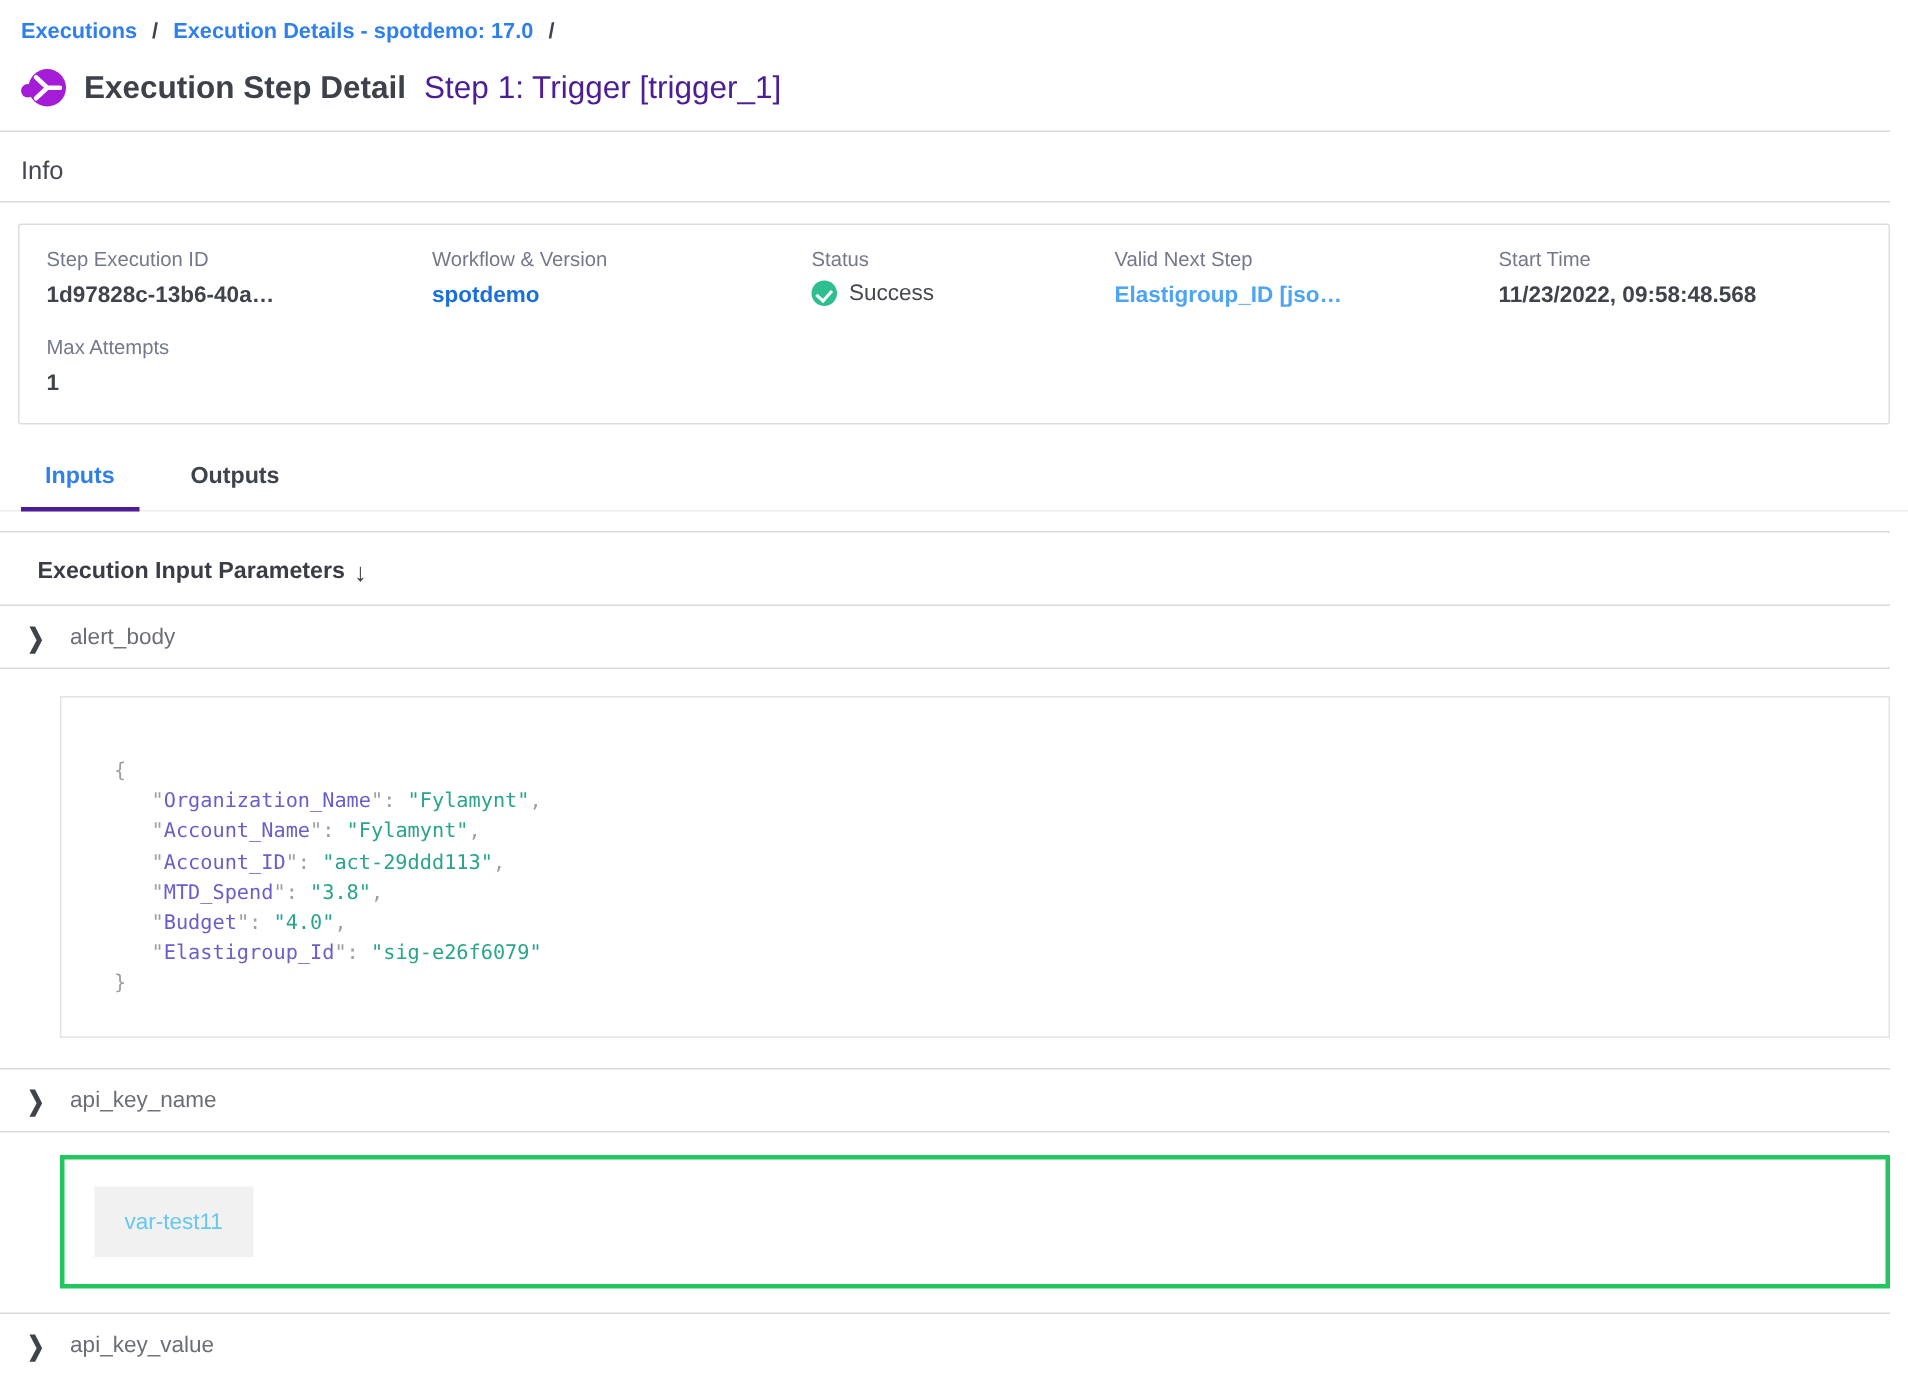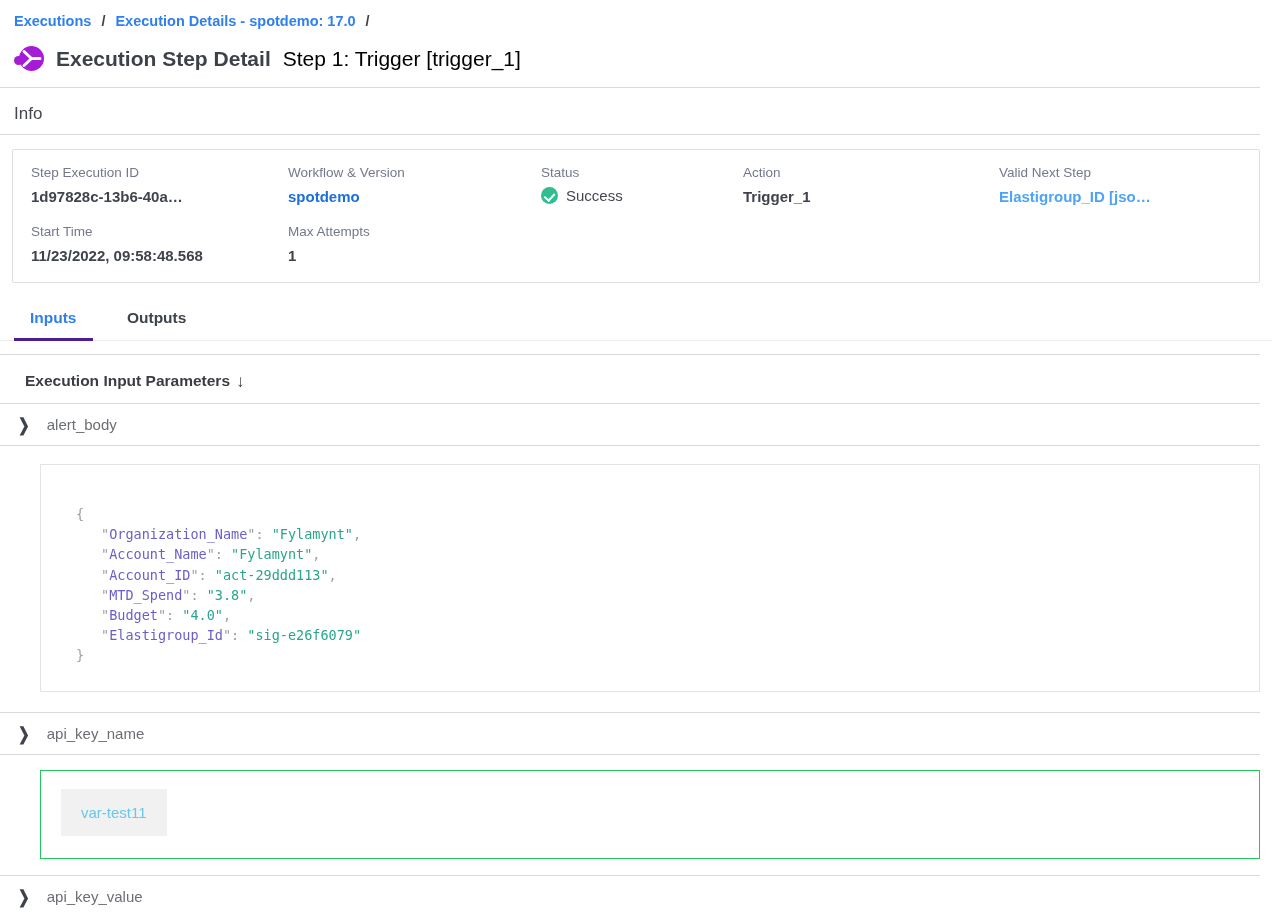--- a/index.html
+++ b/index.html
@@ -10,21 +10,21 @@
 
   
   .breadcrumb { padding:13px 14px 0 14px; font-size:14.5px; }
   .breadcrumb a { color:#2f80ed; text-decoration:none; font-weight:600; cursor:pointer; }
   .breadcrumb .sep { color:#3f434c; margin:0 6px; font-weight:600; }
 
   
   .title-row { display:flex; align-items:center; gap:12px; padding:16px 14px 14px 14px;text-align:center; }
   .brand-icon { width:30px; height:28px; position:relative; flex:0 0 auto; }
   .title { font-size:21px; font-weight:700; color:#3d4149; }
-  .subtitle { font-size:21px; font-weight:400; color:#000000; }
+  .subtitle { font-size:21px; font-weight:400; color:#4c1d95; }
 
   
   .info-heading { font-size:17px; color:#44474f; padding:16px 14px 10px 14px; }
   .info-card { margin:14px 12px 0 12px; border:1px solid #dcdde0; border-radius:2px;
                padding:15px 18px 18px 18px; }
   .info-grid { display:grid; grid-template-columns:257px 253px 202px 256px 1fr; row-gap:19px; }
   .field .lbl { font-size:13.5px; color:#74788d; }
   .field .val { font-size:15px; font-weight:700; color:#3f434c; margin-top:8px; }
   .field .val.link { color:#1a6fd8; cursor:pointer; }
   .field .val.link-light { color:#4da3f5; cursor:pointer; }
@@ -56,21 +56,21 @@
   .code-box { margin:18px 12px 20px 40px; border:1px solid #e3e3e3; height:228px;
               padding:39px 20px 0 35px; overflow:hidden; }
   .code-line { font-family:"DejaVu Sans Mono", monospace; font-size:13.5px; line-height:20.2px;
                white-space:pre; }
   .code-line.indent { padding-left:25px; }
   .code-line .p { color:#9aa0a6; }
   .code-line .k { color:#6a5fc9; }
   .code-line .v { color:#2aa58c; }
 
   
-  .chip-box { margin:15px 12px 16px 40px; border:1px solid #22c55e; height:89px;
+  .chip-box { margin:15px 12px 16px 40px; border:3px solid #22c55e; height:89px;
               padding:18px 0 0 20px; }
   .chip { display:inline-block; background:#f1f1f2; padding:15px 20px; font-size:15px;
           color:#67c8ea; min-width:103px; text-align:center; }
 </style>
 </head>
 <body>
 
 <div class="breadcrumb">
   <a>Executions</a>
   <span class="sep">/</span>
@@ -103,24 +103,20 @@
     <div class="field">
       <div class="lbl">Workflow &amp; Version</div>
       <div class="val link">spotdemo</div>
     </div>
     <div class="field">
       <div class="lbl">Status</div>
       <div class="status-val">
         <span class="check"></span>
         <span class="txt">Success</span>
       </div>
-    </div>
-    <div class="field">
-      <div class="lbl">Action</div>
-      <div class="val">Trigger_1</div>
     </div>
     <div class="field">
       <div class="lbl">Valid Next Step</div>
       <div class="val link-light">Elastigroup_ID [jso…</div>
     </div>
 
     <div class="field">
       <div class="lbl">Start Time</div>
       <div class="val">11/23/2022, 09:58:48.568</div>
     </div>

